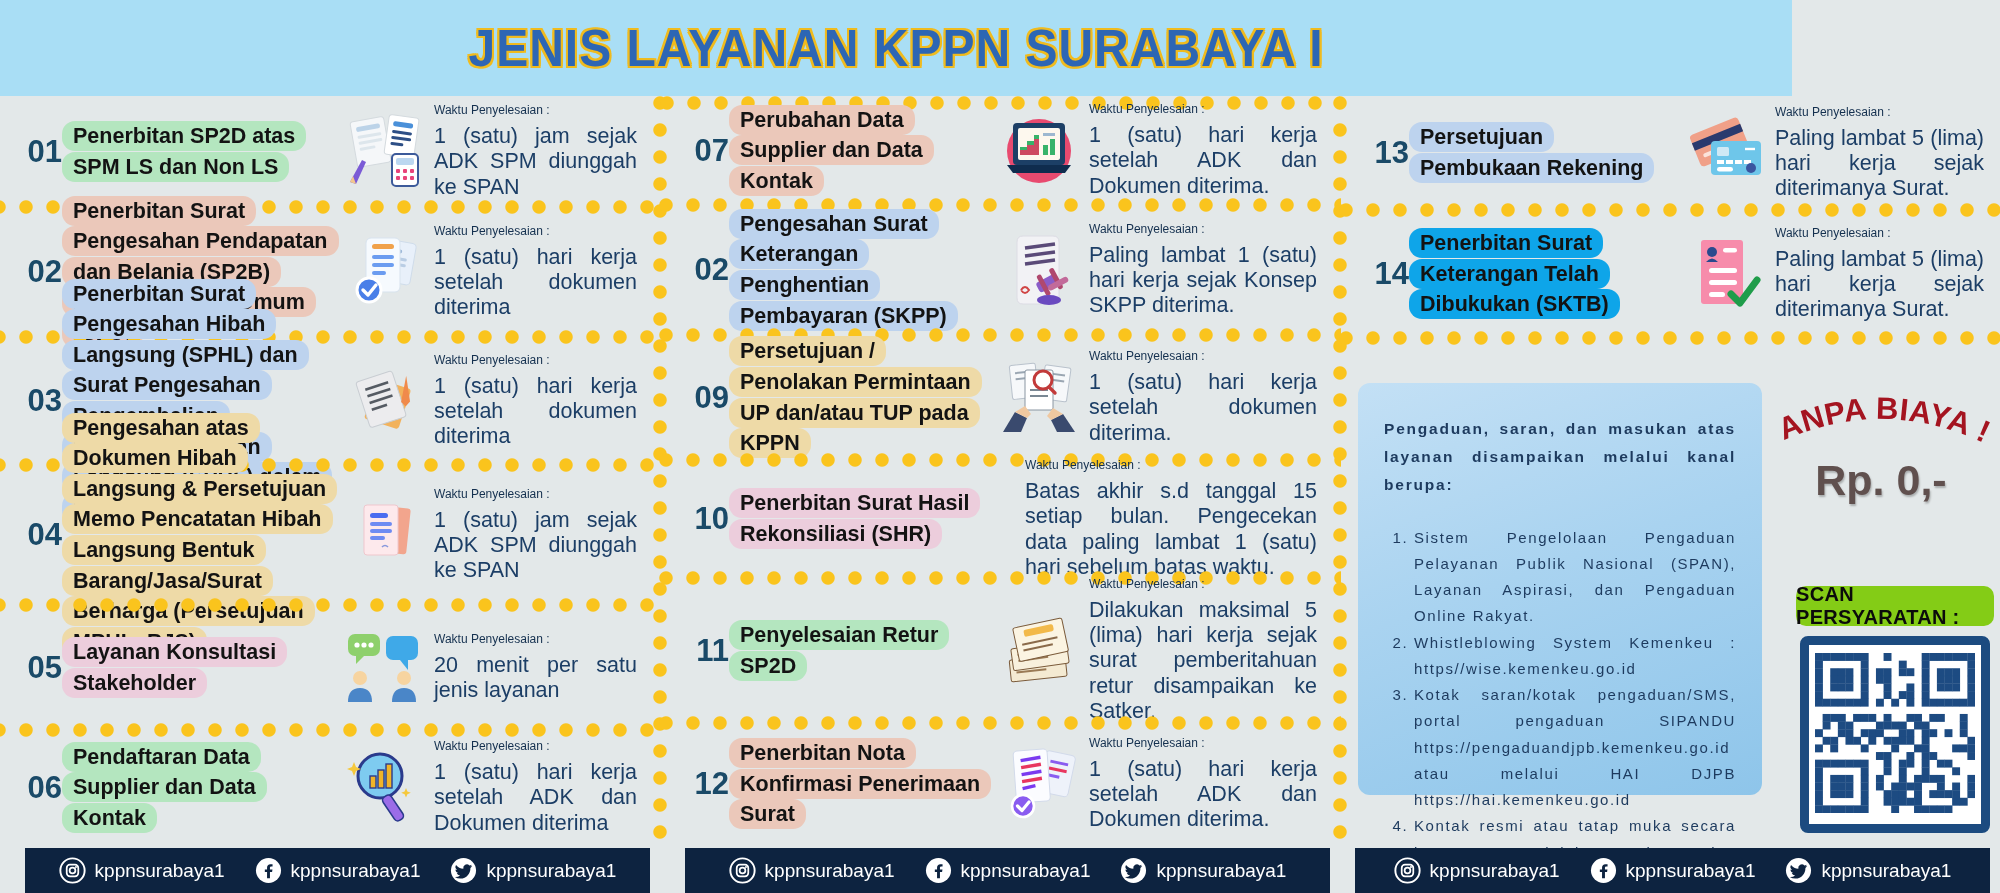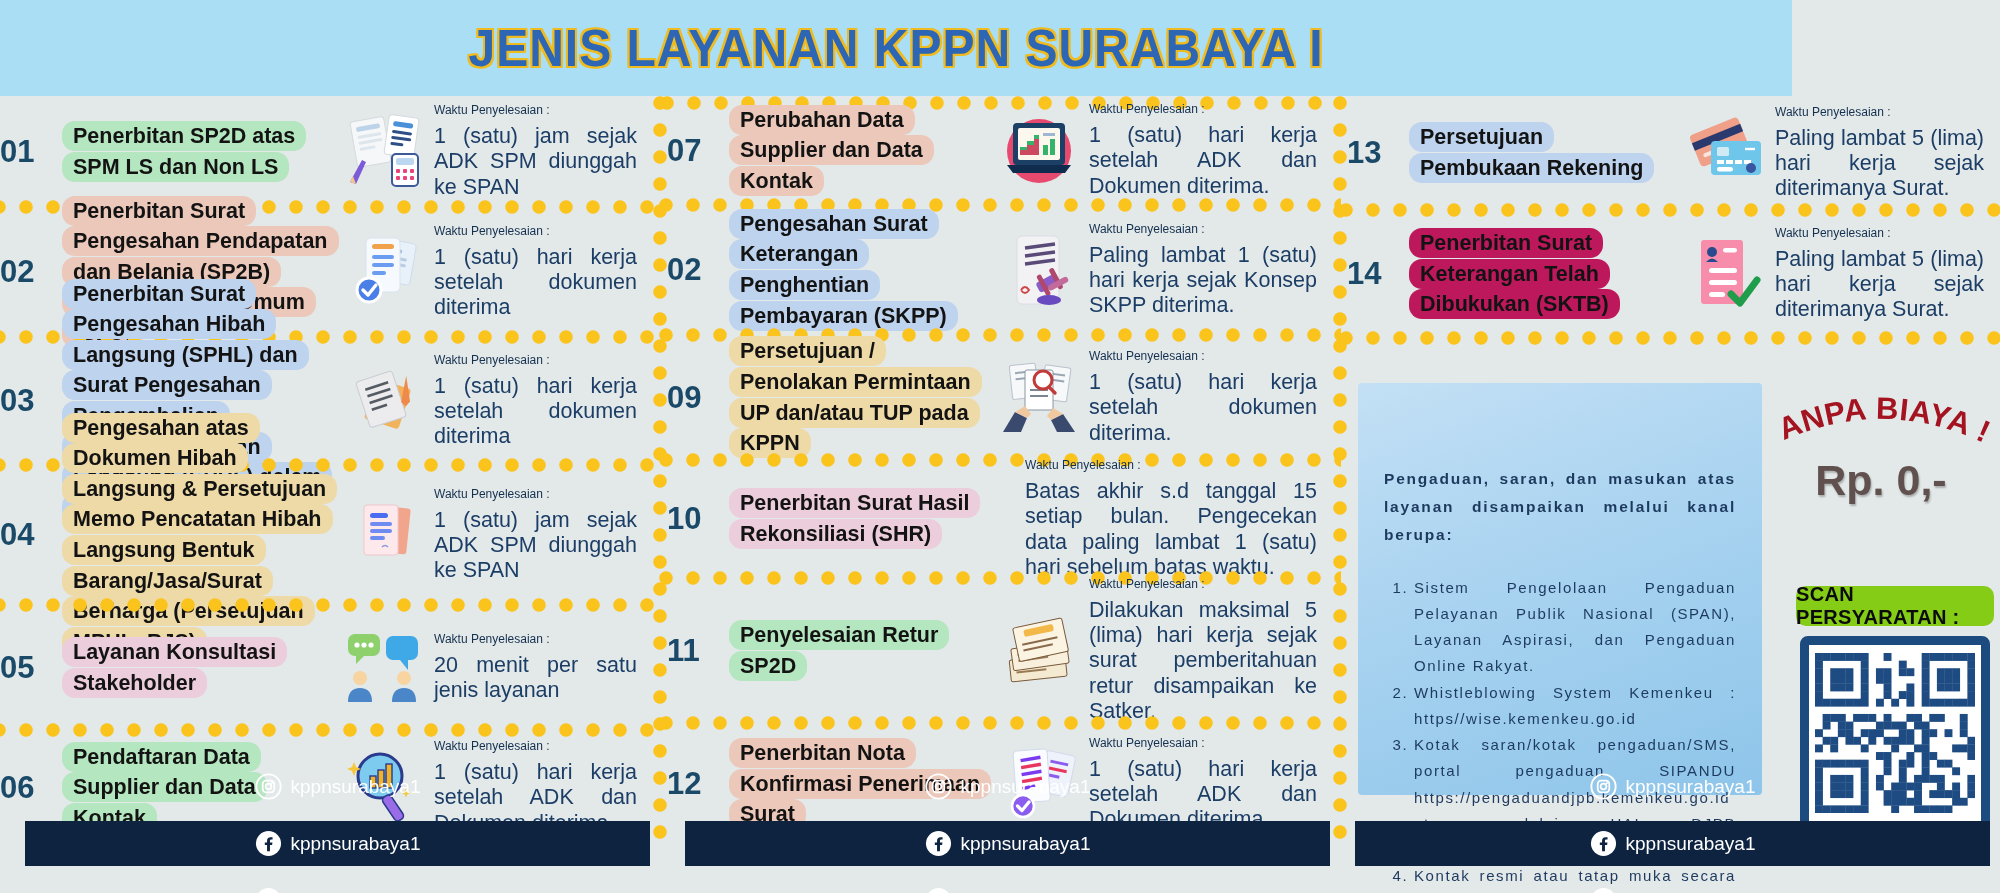--- a/index.html
+++ b/index.html
@@ -34,41 +34,41 @@
   }
   
   .col{position:absolute;top:96px;height:749px;}
   .service-row{position:relative;display:flex;align-items:center;width:100%;}
   .service-row.sep:after{
     content:"";position:absolute;left:-8px;right:-8px;bottom:-7px;height:14px;
     background-image:radial-gradient(circle at 7px 7px,#fac41d 6.2px,transparent 7.2px);
     background-size:27px 14px;background-repeat:repeat-x;
   }
   .num{
-    flex:0 0 62px;text-align:left;font-size:31px;font-weight:800;color:#1a4a68;
+    flex:0 0 62px;text-align:right;font-size:31px;font-weight:800;color:#1a4a68;
   }
   .pill-wrap{flex:0 0 260px;padding-right:6px;}
   .pill{
     display:inline;font-size:21.5px;font-weight:800;color:#131313;line-height:1.42;
     border-radius:13px;padding:3px 11px;
     -webkit-box-decoration-break:clone;box-decoration-break:clone;
   }
   .icon-box{flex:0 0 100px;display:flex;align-items:center;justify-content:center;}
   .icon-box svg{width:84px;height:84px;}
   .time{flex:1 1 auto;padding-right:16px;}
   .time-label{font-size:12px;font-weight:500;color:#14304f;margin-bottom:7px;}
   .time-body{
     font-size:21.5px;font-weight:500;color:#1c3e66;line-height:1.17;
     text-align:justify;
   }
   
   .panel{
     position:absolute;left:1358px;top:383px;width:404px;height:412px;
     background:linear-gradient(160deg,#c3e0f5 0%,#a9d3f0 45%,#8ec5ea 100%);
-    border-radius:4px;padding:82px 26px 20px 26px;color:#1d3a5e;
+    border-radius:12px;padding:32px 26px 20px 26px;color:#1d3a5e;
   }
   .panel-intro{
     font-size:15.5px;font-weight:800;letter-spacing:1.8px;line-height:1.8;
     text-align:justify;margin:0 0 26px 0;
   }
   .panel ol{margin:0;padding-left:30px;}
   .panel li{
     font-size:15px;font-weight:500;letter-spacing:1.6px;line-height:1.75;
     text-align:justify;word-break:break-word;
   }
@@ -82,22 +82,22 @@
     background:#84cc16;border-radius:10px;display:flex;align-items:center;justify-content:center;
     font-size:20px;font-weight:800;color:#0b0b0b;letter-spacing:0.3px;
   }
   .qr-box{
     position:absolute;left:1800px;top:636px;width:190px;height:197px;
     background:#ffffff;border:9px solid #1c4b80;border-radius:8px;
     display:flex;align-items:center;justify-content:center;
   }
   
   .social-bar{
-    position:absolute;top:821px;height:45px;background:#0d2340;
-    display:flex;align-items:center;justify-content:center;gap:30px;flex-direction:column;
+    position:absolute;top:848px;height:45px;background:#0d2340;
+    display:flex;align-items:center;justify-content:center;gap:30px;
   }
   .social-item{display:flex;align-items:center;gap:9px;}
   .social-item svg{width:27px;height:27px;display:block;}
   .social-handle{color:#ffffff;font-size:19px;font-weight:400;}
 </style>
 </head>
 <body>
 
 <div class="canvas">
 
@@ -427,21 +427,21 @@
             <circle cx="68" cy="57" r="5" fill="#3a55a0"></circle>
           </svg>
         </div>
         <div class="time">
           <div class="time-label">Waktu Penyelesaian :</div>
           <div class="time-body">Paling lambat 5 (lima) hari kerja sejak diterimanya Surat.</div>
         </div>
       </div>
       <div class="service-row sep" style="height: 128px;">
         <div class="num">14</div>
-        <div class="pill-wrap" style="flex-basis: 266px;"><span class="pill" style="background: #be185d;">Penerbitan Surat Keterangan Telah Dibukukan (SKTB)</span></div>
+        <div class="pill-wrap" style="flex-basis: 266px;"><span class="pill" style="background: #0ea5e9;">Penerbitan Surat Keterangan Telah Dibukukan (SKTB)</span></div>
         <div class="icon-box">
           <svg viewBox="0 0 84 84">
             <rect x="18" y="8" width="42" height="64" rx="3" fill="#f78cab"></rect>
             <circle cx="29" cy="20" r="5" fill="#2a4a8e"></circle>
             <path d="M23 30 q6 -7 12 0 Z" fill="#2a4a8e"></path>
             <rect x="40" y="16" width="14" height="4.6" rx="2.3" fill="#ffffff"></rect>
             <rect x="26" y="36" width="28" height="5" rx="2.5" fill="#ffffff"></rect>
             <rect x="26" y="48" width="28" height="5" rx="2.5" fill="#ffffff"></rect>
             <rect x="26" y="60" width="16" height="5" rx="2.5" fill="#ffffff"></rect>
             <path d="M48 62 L57 71 L74 48" fill="none" stroke="#1f9d4a" stroke-width="7" stroke-linecap="round" stroke-linejoin="round"></path>

